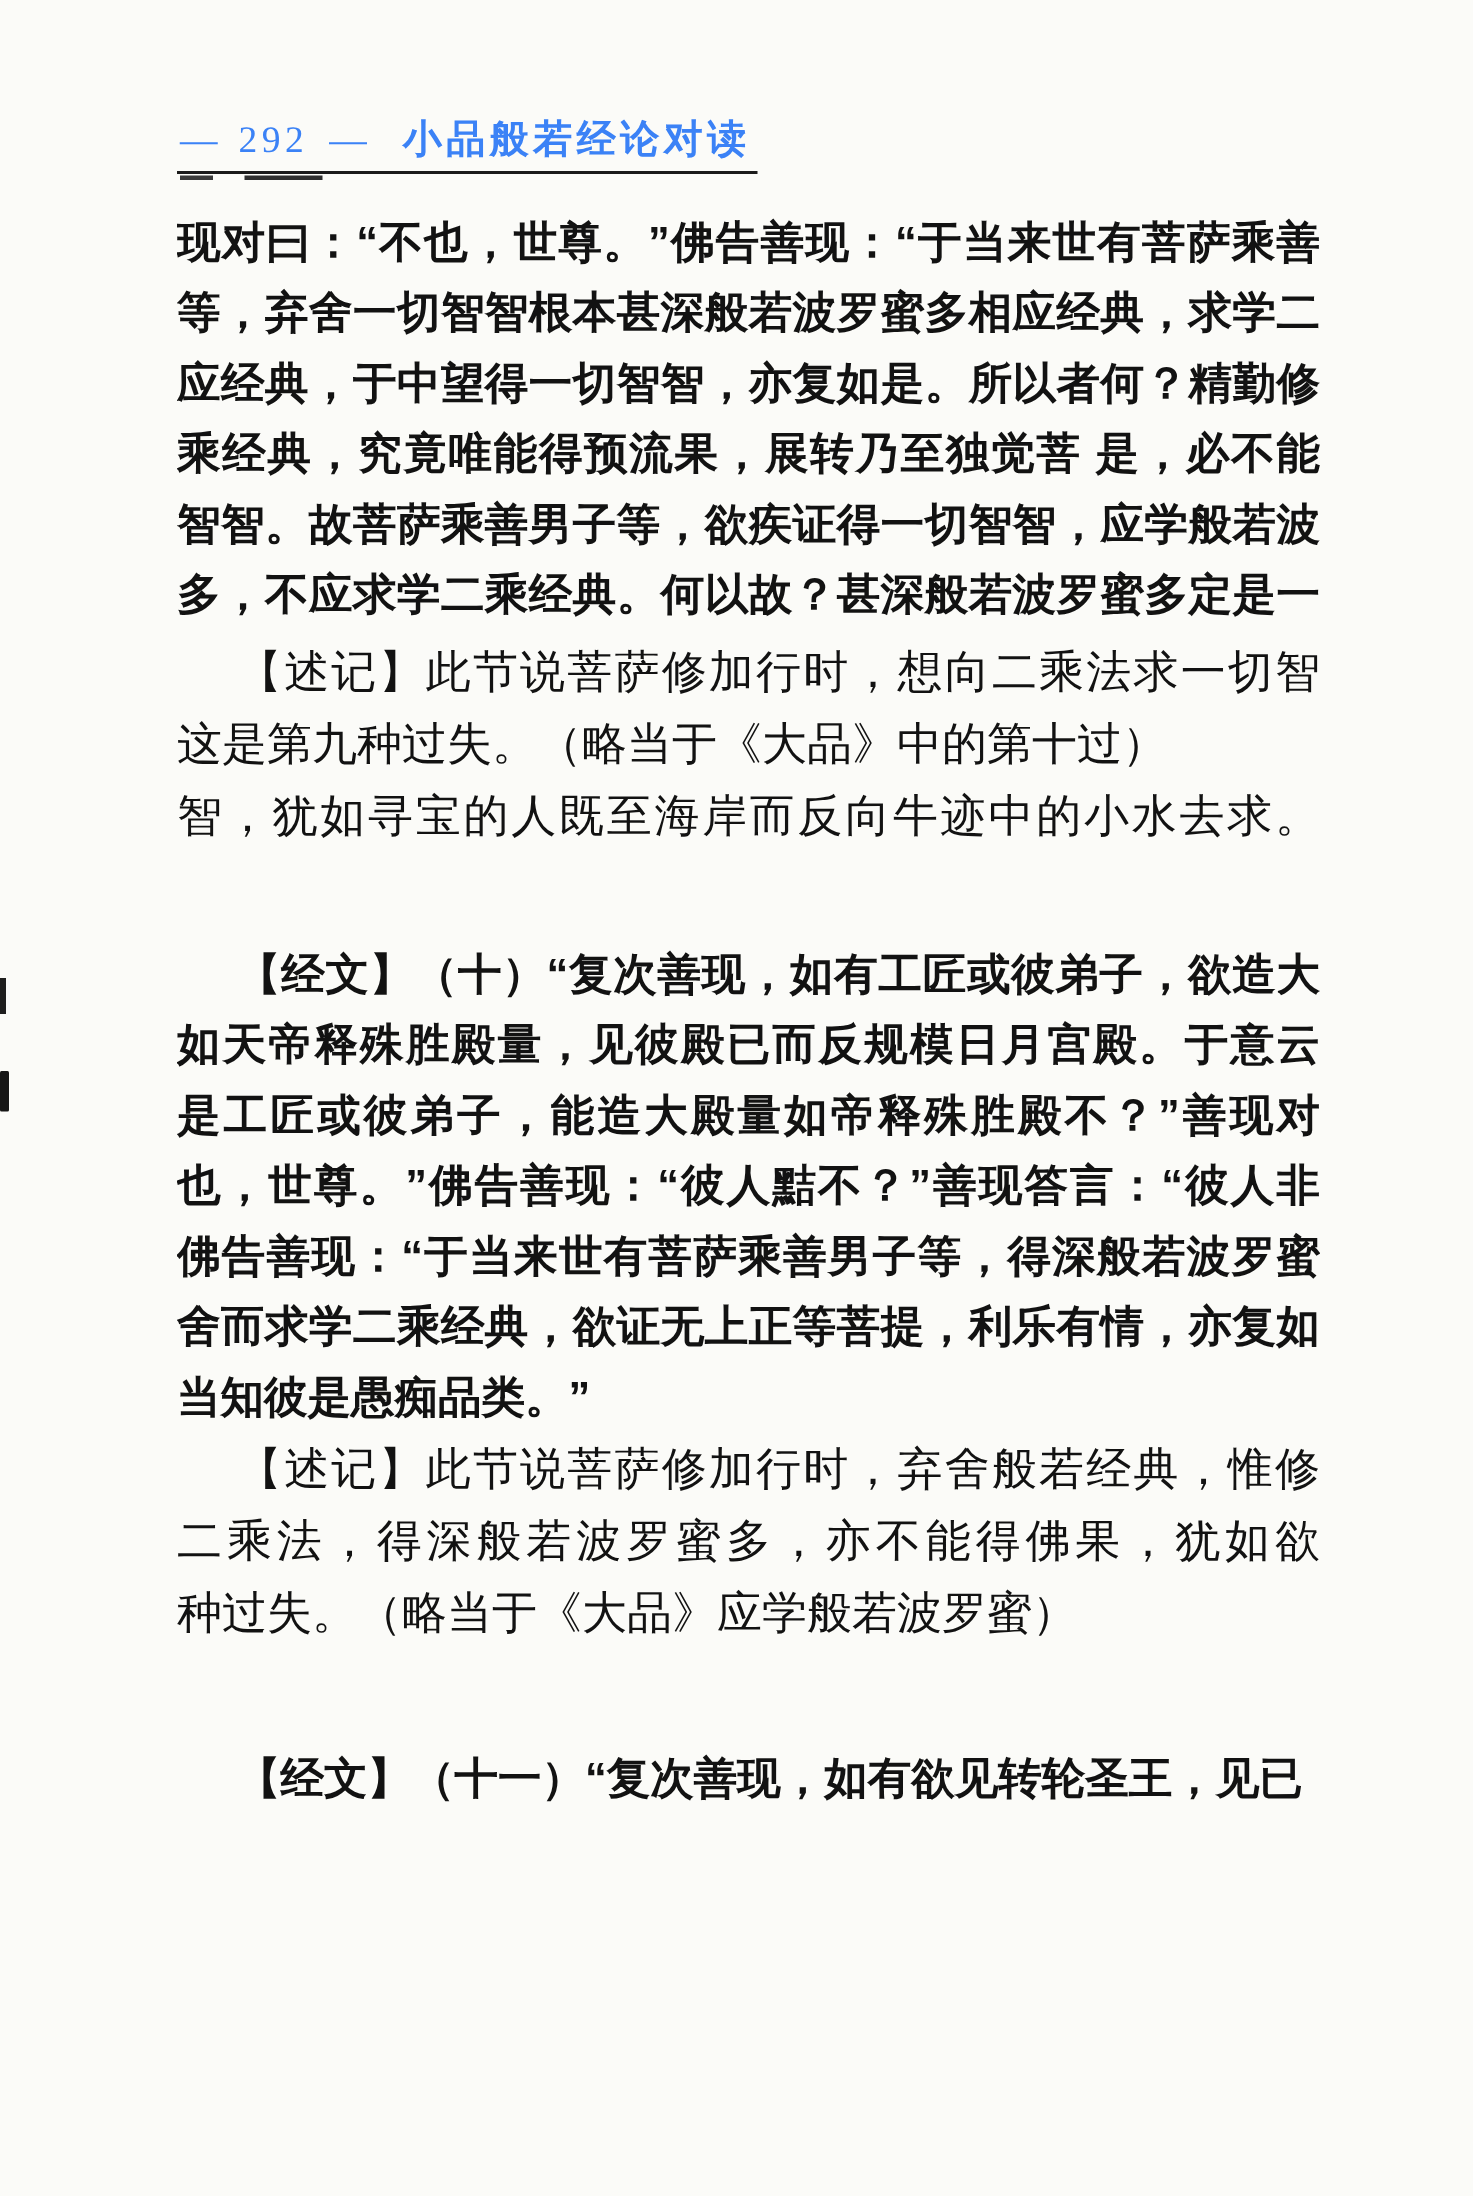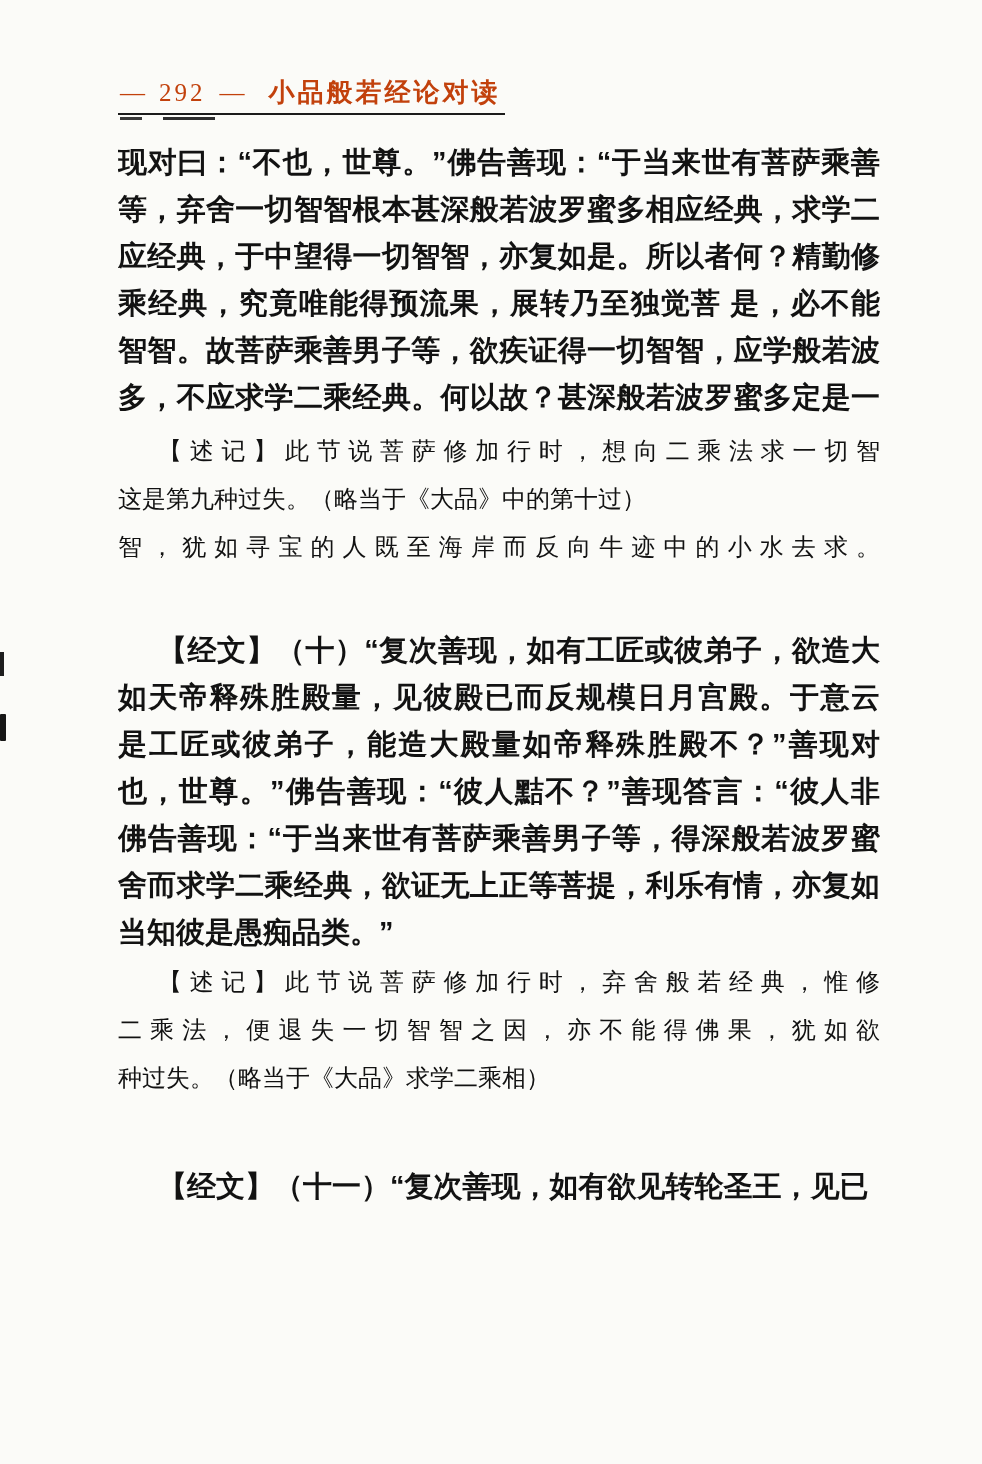--- a/index.html
+++ b/index.html
@@ -16,21 +16,21 @@
   .header {
     position: absolute;
     left: 118px;
     top: 80px;
   }
   .header-inner {
     display: inline-block;
     border-bottom: 2px solid #1b1b1b;
     padding: 0 4px 7px 2px;
     white-space: nowrap;
-    color: #c2410c;
+    color: #3b82f6;
     font-size: 25px;
     line-height: 26px;
   }
   .hdash { display: inline-block; }
   .hnum  { display: inline-block; margin: 0 14px; letter-spacing: 3px; }
   .htitle{
     display: inline-block;
     margin-left: 24px;
     font-size: 26px;
     font-weight: 600;
@@ -64,23 +64,23 @@
   
   .jingwen .line {
     font-family: "Liberation Sans", sans-serif;
     font-weight: 700;
     font-size: 29px;
     line-height: 47px;
     height: 47px;
   }
   
   .shuji .line {
-    font-family: Liberation Serif, serif;
+    font-family: Liberation Mono, monospace;
     font-weight: 400;
-    font-size: 24px;
+    font-size: 30px;
     line-height: 48px;
     height: 48px;
   }
   .line { overflow: hidden; }
   .line.j   { text-align: justify; text-align-last: justify; }
   .line.ind { text-indent: 40px; }
 </style>
 </head>
 <body>
 
@@ -113,19 +113,19 @@
       <div class="line j ind">【经文】（十）“复次善现，如有工匠或彼弟子，欲造大殿</div>
       <div class="line j">如天帝释殊胜殿量，见彼殿已而反规模日月宫殿。于意云何？如</div>
       <div class="line j">是工匠或彼弟子，能造大殿量如帝释殊胜殿不？”善现对曰：“不</div>
       <div class="line j">也，世尊。”佛告善现：“彼人黠不？”善现答言：“彼人非黠。”</div>
       <div class="line j">佛告善现：“于当来世有菩萨乘善男子等，得深般若波罗蜜多，</div>
       <div class="line j">舍而求学二乘经典，欲证无上正等菩提，利乐有情，亦复如是。</div>
       <div class="line">当知彼是愚痴品类。”</div>
     </div>
     <div class="para shuji">
       <div class="line j ind">【述记】此节说菩萨修加行时，弃舍般若经典，惟修</div>
-      <div class="line j">二乘法，便退失一切智智之因，亦不能得佛果，犹如欲</div>
-      <div class="line">种过失。（略当于《大品》求学二乘相）</div>
+      <div class="line j">二乘法，得深般若波罗蜜多，亦不能得佛果，犹如欲</div>
+      <div class="line">种过失。（略当于《大品》应学般若波罗蜜）</div>
     </div>
     <div class="para jingwen">
       <div class="line ind">【经文】（十一）“复次善现，如有欲见转轮圣王，见已不</div>
     </div>
   </div>
 
 </body></html>

